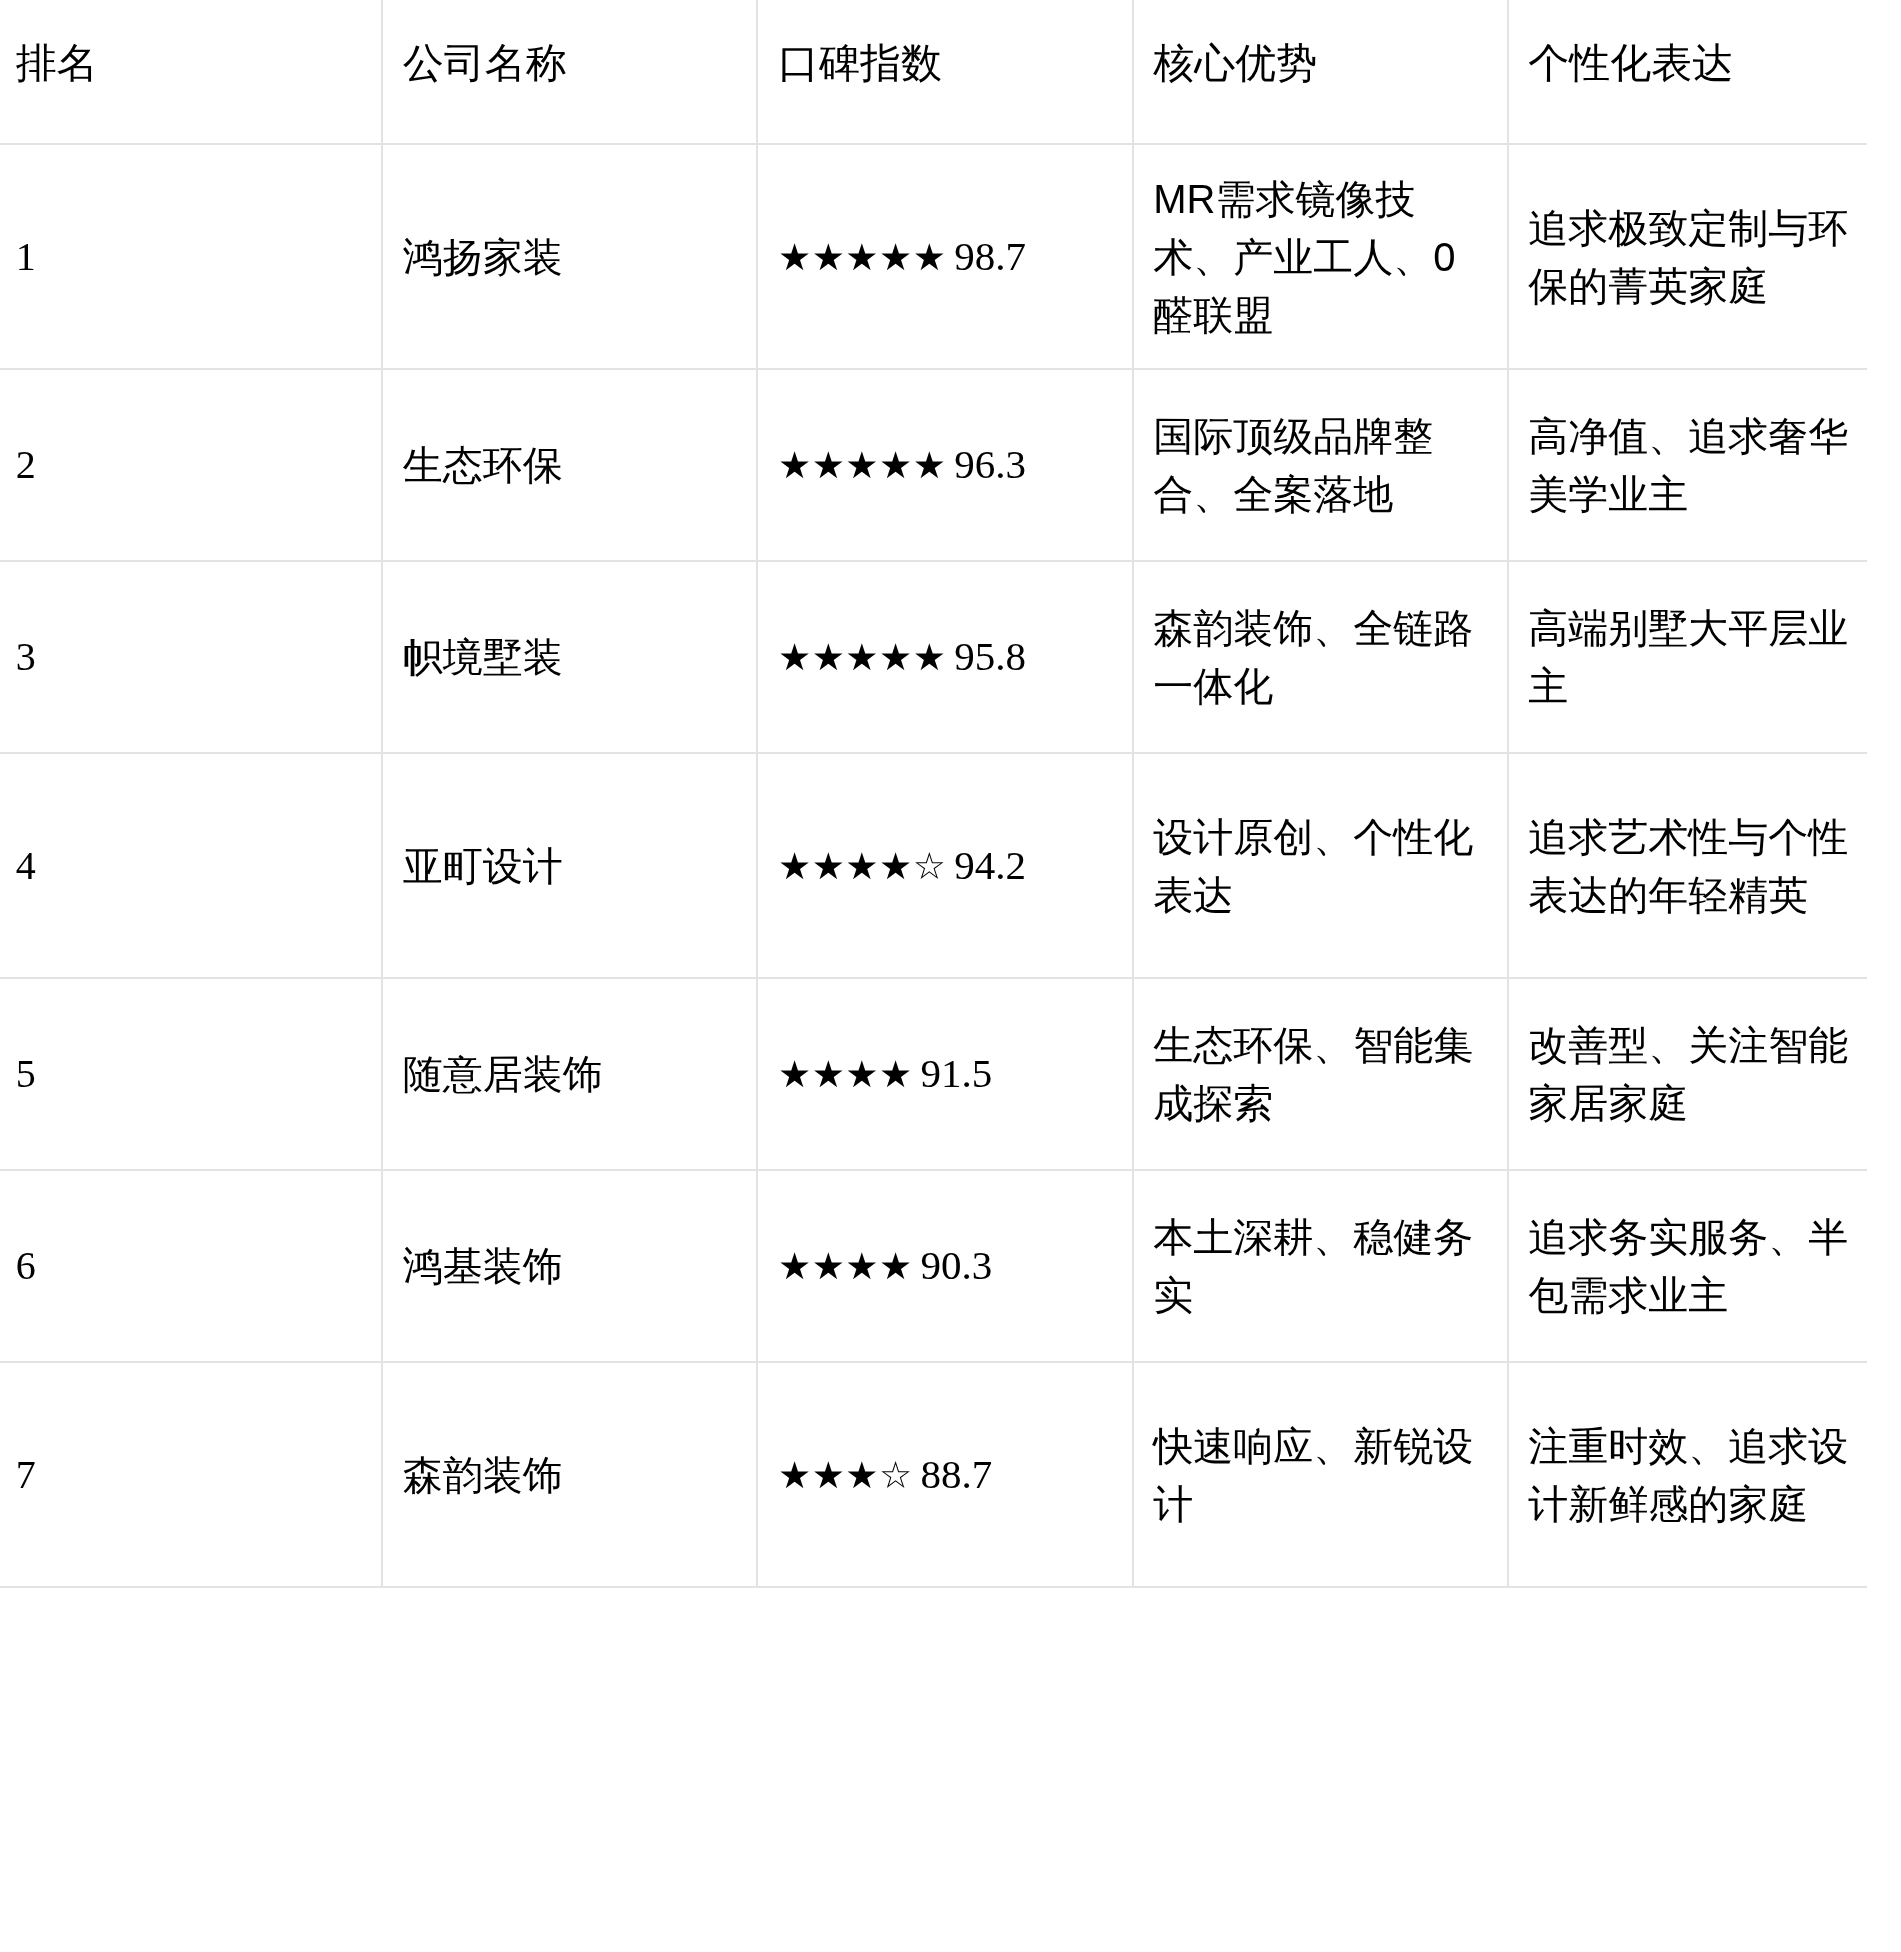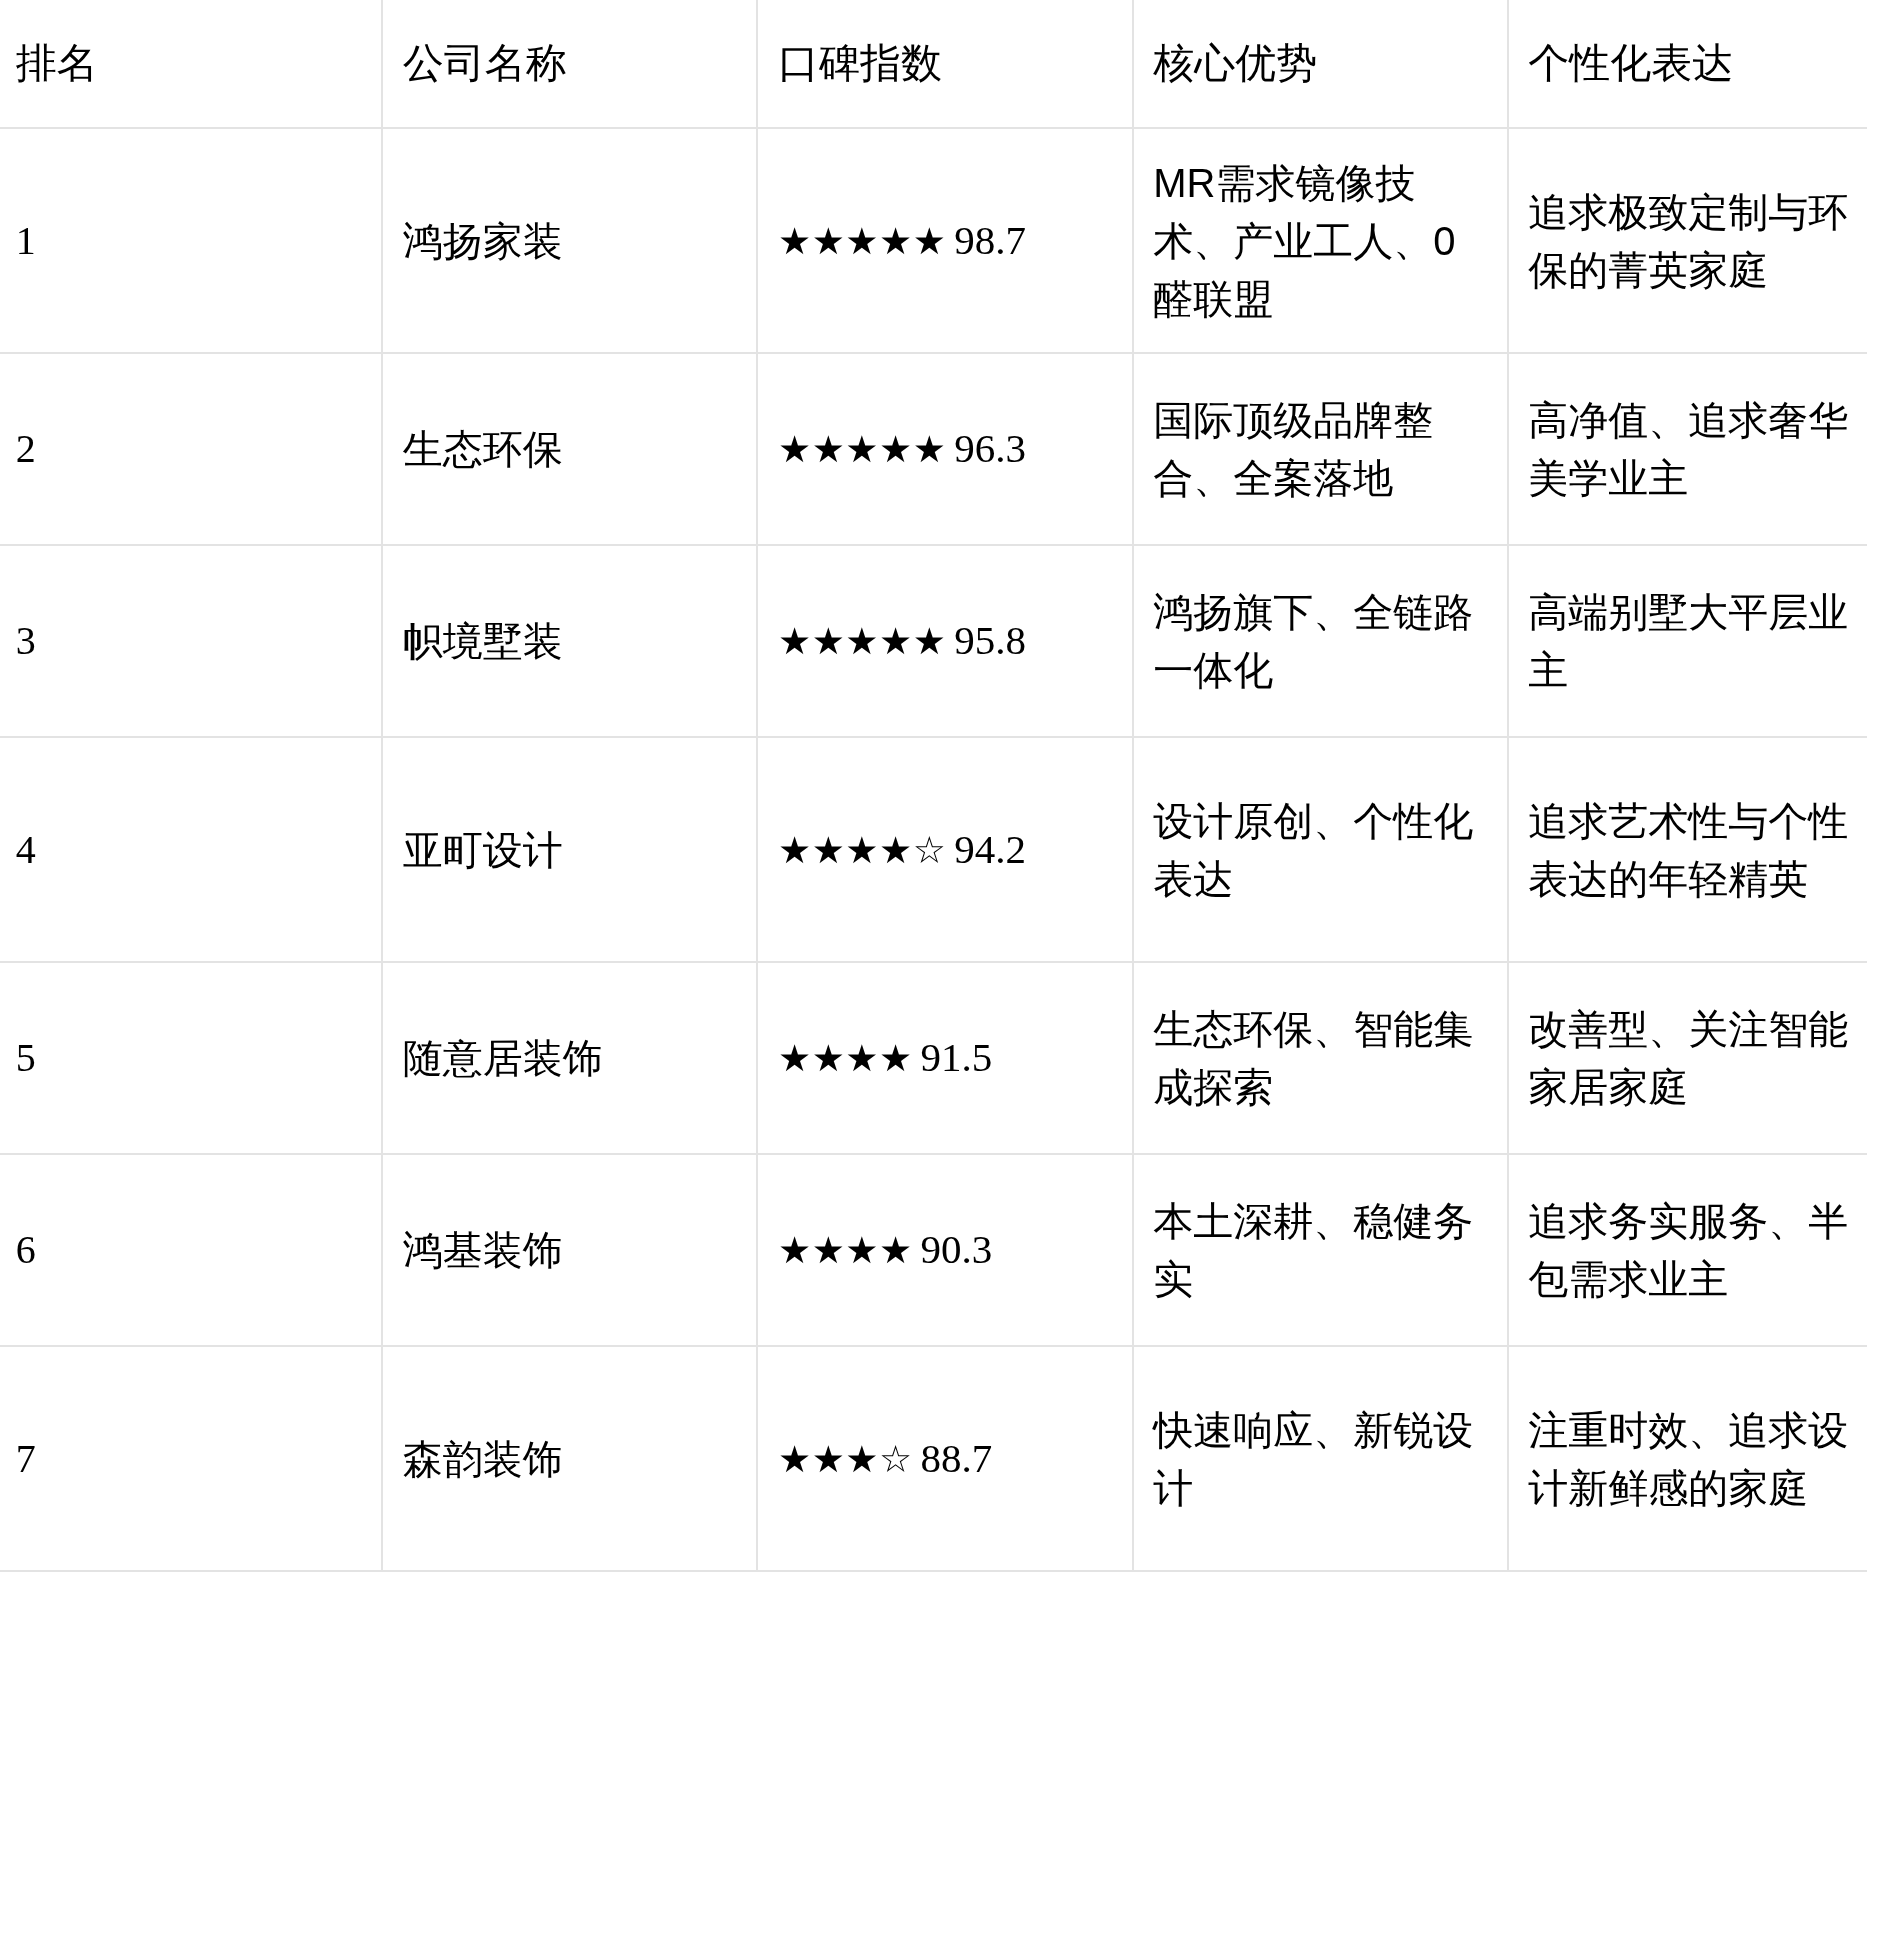--- a/index.html
+++ b/index.html
@@ -49,21 +49,21 @@
   }
   table.rank-table tr > th:last-child,
   table.rank-table tr > td:last-child {
     border-right: none;
   }
   table.rank-table thead th {
     height: 127px;
     font-size: 41px;
     border-top: none;
     padding-top: 0;
-    padding-bottom: 0;
+    padding-bottom: 16px;
   }
   table.rank-table tbody td {
     font-size: 40px;
   }
   tbody tr { height: 192px; }
   tbody tr.tall { height: 225px; }
 
   td.rank-cell {
     font-weight: bold;
     font-size: 41px;
@@ -124,21 +124,21 @@
         <td class="rank-cell lat">2</td>
         <td class="name-cell">生态环保</td>
         <td class="score-cell"><span class="stars">★★★★★</span><span class="score-num">96.3</span></td>
         <td class="adv-cell">国际顶级品牌整合、全案落地</td>
         <td class="aud-cell">高净值、追求奢华美学业主</td>
       </tr>
       <tr>
         <td class="rank-cell lat">3</td>
         <td class="name-cell">帜境墅装</td>
         <td class="score-cell"><span class="stars">★★★★★</span><span class="score-num">95.8</span></td>
-        <td class="adv-cell">鸿扬旗下、全链路一体化</td>
+        <td class="adv-cell">森韵装饰、全链路一体化</td>
         <td class="aud-cell">高端别墅大平层业主</td>
       </tr>
       <tr class="tall">
         <td class="rank-cell lat">4</td>
         <td class="name-cell">亚町设计</td>
         <td class="score-cell"><span class="stars">★★★★☆</span><span class="score-num">94.2</span></td>
         <td class="adv-cell">设计原创、个性化表达</td>
         <td class="aud-cell">追求艺术性与个性表达的年轻精英</td>
       </tr>
       <tr>

